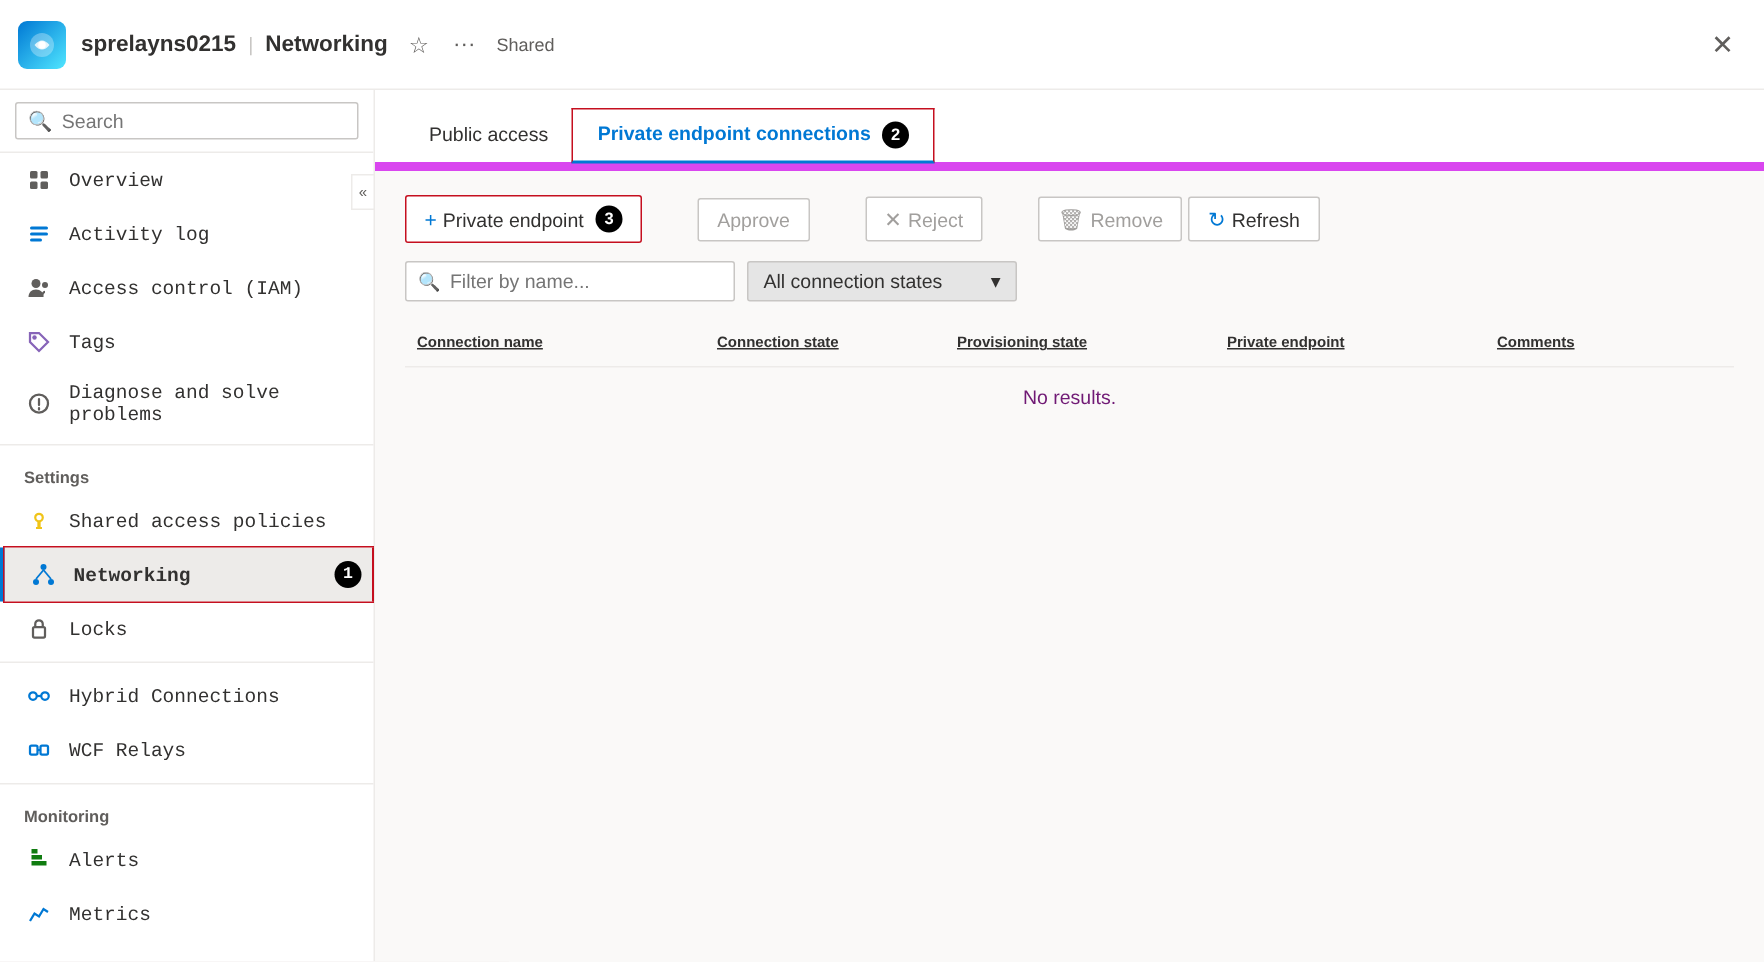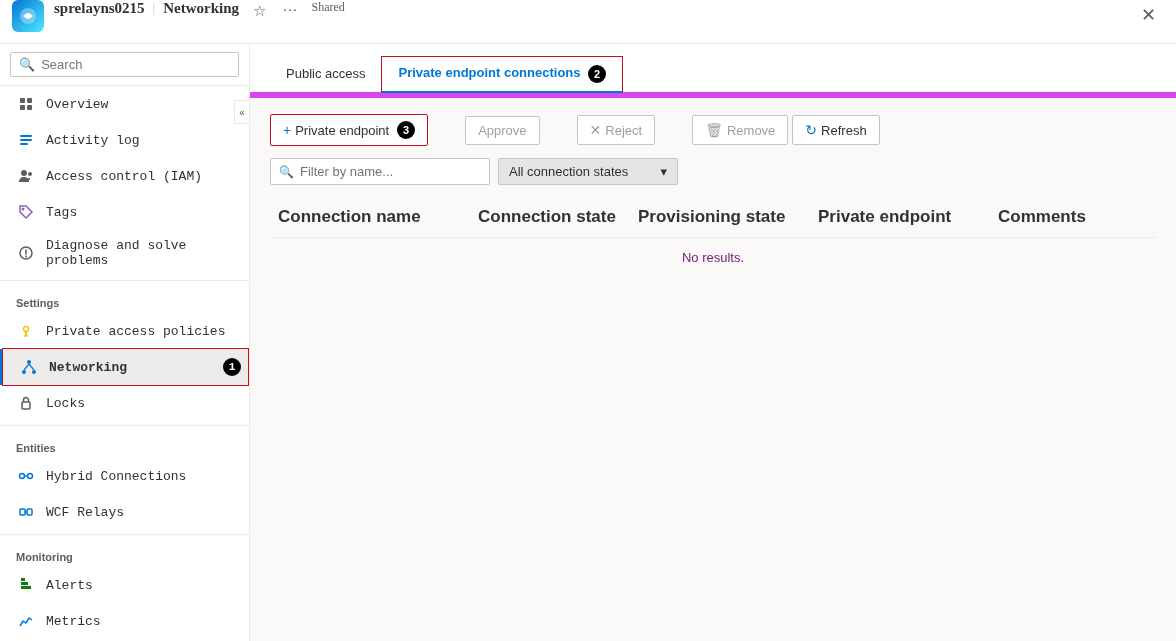--- a/index.html
+++ b/index.html
@@ -2,24 +2,24 @@
 <html><head>
   <meta charset="utf-8">
   <style>
     * { box-sizing: border-box; margin: 0; padding: 0; }
     body { font-family: 'Segoe UI', Arial, sans-serif; font-size: 13px; background: #f3f2f1; color: #323130; height: 641px; width: 1176px; overflow: hidden; display: flex; flex-direction: column; }
 
     .title-bar {
       background: #fff;
       border-bottom: 1px solid #edebe9;
       display: flex;
+      align-items: center;
       padding: 0 12px;
-      height: 44px;
+      height: 60px;
       flex-shrink: 0;
-      font-family: Liberation Serif, serif;
     }
     .title-bar-logo {
       width: 32px; height: 32px;
       background: linear-gradient(135deg, #0078d4, #50e6ff);
       border-radius: 6px;
       display: flex; align-items: center; justify-content: center;
       margin-right: 10px;
       flex-shrink: 0;
     }
     .title-bar-logo svg { width: 20px; height: 20px; }
@@ -126,21 +126,22 @@
       padding: 5px 10px; background: #e5e5e5; cursor: pointer; font-size: 13px; color: #323130;
       min-width: 180px; justify-content: space-between;
     }
 
     .table-header {
       display: grid;
       grid-template-columns: 200px 160px 180px 180px 1fr;
       padding: 6px 0;
       border-bottom: 1px solid #edebe9;
       font-weight: 600;
-      font-size: 17px;
+      font-size: 10px;
+      text-decoration: underline;
     }
     .table-header-cell { padding: 4px 8px; color: #323130; }
     .no-results { padding: 12px 8px; color: #701a75; font-size: 13px; text-align: center; }
   </style>
 </head>
 <body>
 
 <div class="title-bar">
   <div class="title-bar-logo">
     <svg viewBox="0 0 20 20" fill="none">
@@ -236,21 +237,21 @@
       <div class="sidebar-section-label">Settings</div>
 
       <div class="sidebar-item">
         <div class="sidebar-item-icon">
           <svg width="16" height="16" viewBox="0 0 16 16">
               <circle cx="8" cy="6" r="2.5" fill="none" stroke="#f0c419" stroke-width="1.5"></circle>
               <path d="M7.5 8.5v4.5M8.5 8.5v4.5" stroke="#f0c419" stroke-width="1.2"></path>
               <path d="M6 13h4" stroke="#f0c419" stroke-width="1.2"></path>
             </svg>
         </div>
-        <span>Private access policies</span>
+        <span>Shared access policies</span>
       </div>
 
       <div class="sidebar-item active" style="border-left:3px solid #0078d4; position:relative;">
         <div class="sidebar-item-icon">
           <svg width="16" height="16" viewBox="0 0 16 16">
               <circle cx="8" cy="3" r="2" fill="#0078d4"></circle>
               <circle cx="3" cy="13" r="2" fill="#0078d4"></circle>
               <circle cx="13" cy="13" r="2" fill="#0078d4"></circle>
               <line x1="8" y1="5" x2="3" y2="11" stroke="#0078d4" stroke-width="1.2"></line>
               <line x1="8" y1="5" x2="13" y2="11" stroke="#0078d4" stroke-width="1.2"></line>
@@ -266,21 +267,20 @@
         <div class="sidebar-item-icon">
           <svg width="16" height="16" viewBox="0 0 16 16">
               <rect x="4" y="7" width="8" height="7" rx="1" fill="none" stroke="#605e5c" stroke-width="1.5"></rect>
               <path d="M5.5 7V5a2.5 2.5 0 015 0v2" fill="none" stroke="#605e5c" stroke-width="1.5"></path>
             </svg>
         </div>
         <span>Locks</span>
       </div>
 
       <div class="sidebar-divider"></div>
-      <div class="sidebar-section-label">Entities</div>
 
       <div class="sidebar-item">
         <div class="sidebar-item-icon">
           <svg width="16" height="16" viewBox="0 0 16 16">
               <circle cx="4" cy="8" r="2.5" fill="none" stroke="#0078d4" stroke-width="1.5"></circle>
               <circle cx="12" cy="8" r="2.5" fill="none" stroke="#0078d4" stroke-width="1.5"></circle>
               <line x1="6.5" y1="8" x2="9.5" y2="8" stroke="#0078d4" stroke-width="1.5"></line>
             </svg>
         </div>
         <span>Hybrid Connections</span>

